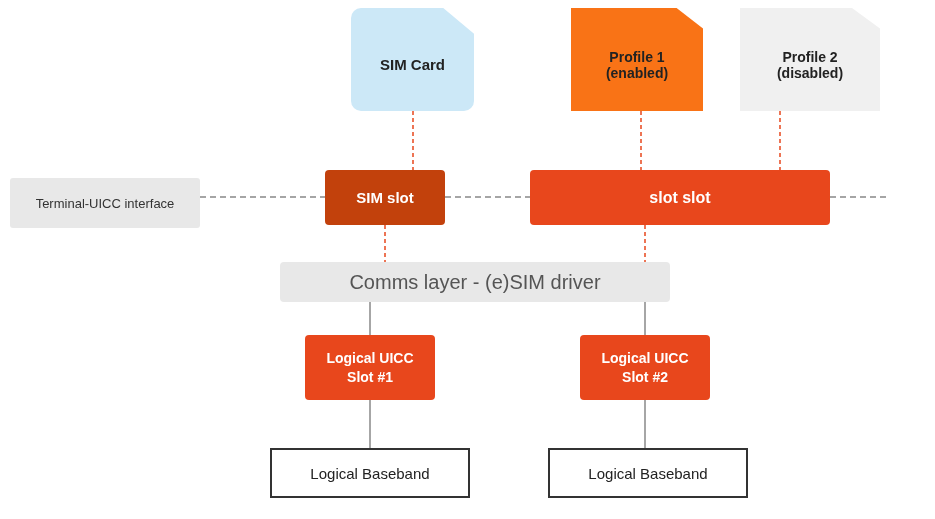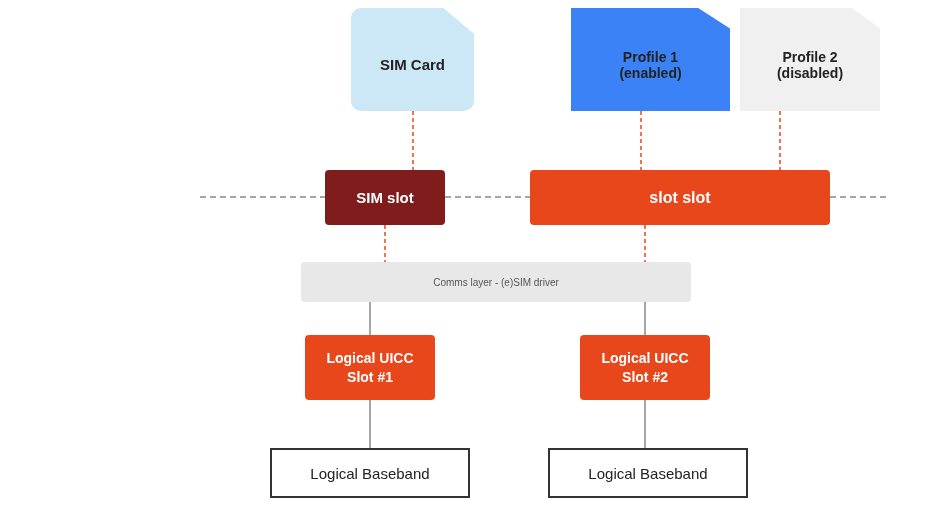--- a/index.html
+++ b/index.html
@@ -36,23 +36,23 @@
       color: #222;
       padding-top: 10px;
       border-radius: 10px;
     }
 
     
     .profile1 {
       position: absolute;
       top: 8px;
       left: 571px;
-      width: 159px;
+      width: 132px;
       height: 103px;
-      background: #3b82f6;
+      background: #f97316;
       clip-path: polygon(0 0, 80% 0, 100% 20%, 100% 100%, 0 100%);
       display: flex;
       align-items: center;
       justify-content: center;
       text-align: center;
       font-size: 14px;
       font-weight: bold;
       color: #222;
       padding-top: 10px;
     }
@@ -93,21 +93,21 @@
       color: #333;
     }
 
     
     .sim-slot {
       position: absolute;
       top: 170px;
       left: 325px;
       width: 120px;
       height: 55px;
-      background: #7f1d1d;
+      background: #c2410c;
       border-radius: 4px;
       display: flex;
       align-items: center;
       justify-content: center;
       color: #fff;
       font-weight: bold;
       font-size: 15px;
     }
 
     
@@ -132,23 +132,22 @@
       position: absolute;
       top: 262px;
       left: 280px;
       width: 390px;
       height: 40px;
       background: #e8e8e8;
       border-radius: 4px;
       display: flex;
       align-items: center;
       justify-content: center;
-      font-size: 10px;
+      font-size: 20px;
       color: #555;
-      margin-left: 21px;
     }
 
     
     .logical-uicc-1 {
       position: absolute;
       top: 335px;
       left: 305px;
       width: 130px;
       height: 65px;
       background: #e8471c;
@@ -260,20 +259,23 @@
   </div>
 
   <div class="profile1">
     <span>Profile 1<br>(enabled)</span>
   </div>
 
   <div class="profile2">
     <span>Profile 2<br>(disabled)</span>
   </div>
 
+  <div class="terminal-uicc">
+    <span>Terminal-UICC interface</span>
+  </div>
 
   <div class="sim-slot">
     <span>SIM slot</span>
   </div>
 
   <div class="esim-slot">
     <span>slot slot</span>
   </div>
 
   <div class="comms-layer">

